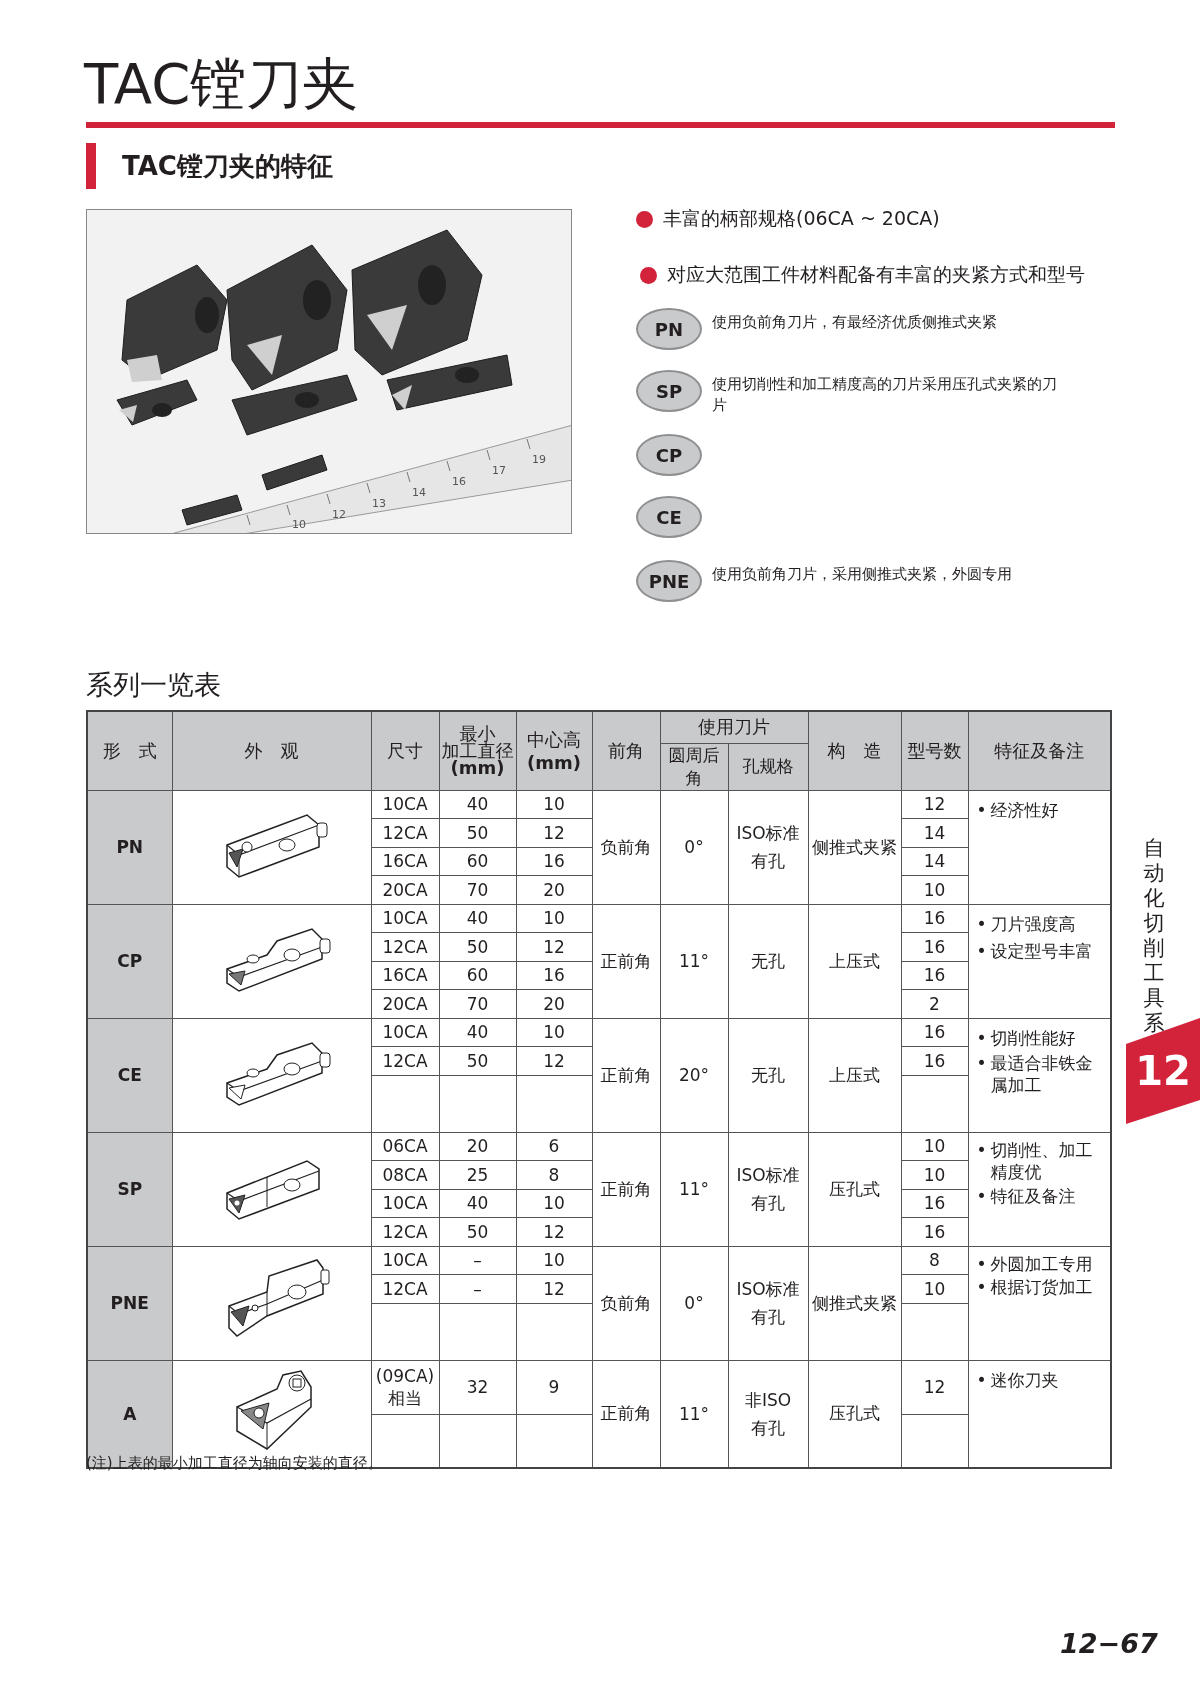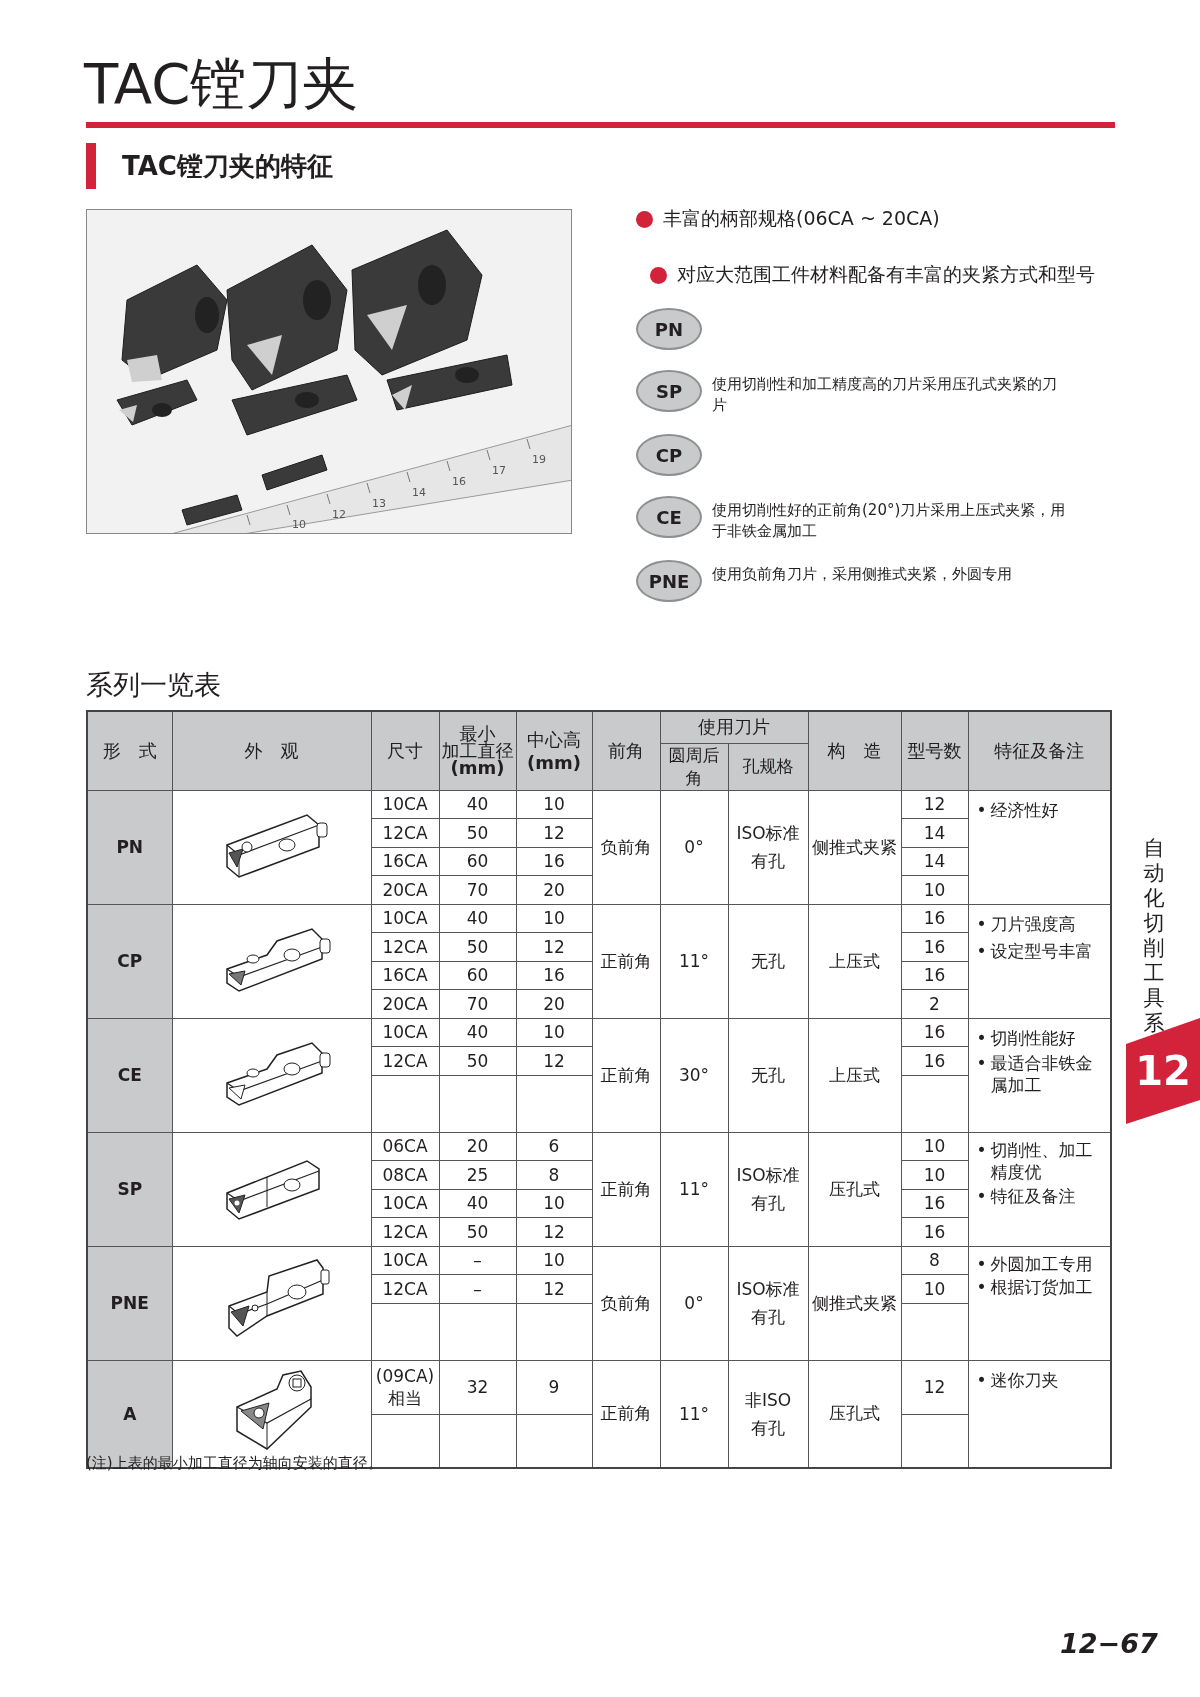--- a/index.html
+++ b/index.html
@@ -12,21 +12,21 @@
   .section-head { position: absolute; left: 86px; top: 143px; height: 46px; display: flex; align-items: center; gap: 16px; }
   .section-bar { width: 10px; height: 46px; background: #d2233a; margin-right: 10px; }
   .section-title { font-size: 26px; font-weight: 700; color: #231f20; }
 
   .photo-frame { position: absolute; left: 86px; top: 209px; width: 486px; height: 325px; border: 1.5px solid #888; background: #f4f4f4; overflow: hidden; }
 
   .features { position: absolute; left: 636px; top: 200px; width: 480px; }
   .feature-bullet { display: flex; align-items: center; font-size: 19px; color: #231f20; height: 30px; }
   .feature-bullet .dot { width: 17px; height: 17px; border-radius: 50%; background: #d2233a; margin-right: 10px; flex: none; }
   .fb1 { position: absolute; top: 4px; left: 0; align-items: center; }
-  .fb2 { position: absolute; top: 60px; left: 14px; white-space: nowrap; justify-content: space-between; }
+  .fb2 { position: absolute; top: 60px; left: 4px; white-space: nowrap; justify-content: space-between; }
 
   .type-item { position: absolute; left: 0; display: flex; align-items: flex-start; }
   .type-oval { width: 66px; height: 42px; border-radius: 50%; background: #c9cacc; border: 2px solid #8e8f91; display: flex; align-items: center; justify-content: center; font-weight: 700; font-size: 18px; color: #231f20; flex: none; }
   .type-desc { margin-left: 10px; font-size: 15px; line-height: 21px; color: #231f20; padding-top: 4px; width: 380px; }
 
   .list-title { position: absolute; left: 86px; top: 667px; font-size: 27px; color: #231f20; }
 
   table.series { position: absolute; left: 86px; top: 710px; border-collapse: collapse; table-layout: fixed; border: 2px solid #444; }
   table.series th, table.series td { border: 1px solid #555; text-align: center; vertical-align: middle; font-size: 17px; color: #231f20; padding: 0; }
   table.series thead th { background: #c9cacc; font-weight: 400; font-size: 18px; }
@@ -118,31 +118,31 @@
     <span class="dot"></span>
     <span>丰富的柄部规格(06CA ~ 20CA)</span>
   </div>
   <div class="feature-bullet fb2">
     <span class="dot"></span>
     <span>对应大范围工件材料配备有丰富的夹紧方式和型号</span>
   </div>
 
   <div class="type-item" style="top:108px">
     <div class="type-oval">PN</div>
+    <div class="type-desc">使用负前角刀片，有最经济优质侧推式夹紧</div>
   </div>
   <div class="type-item" style="top:170px">
     <div class="type-oval">SP</div>
     <div class="type-desc" style="width:355px">使用切削性和加工精度高的刀片采用压孔式夹紧的刀片</div>
   </div>
   <div class="type-item" style="top:234px">
     <div class="type-oval">CP</div>
   </div>
   <div class="type-item" style="top:296px">
     <div class="type-oval">CE</div>
-    <div class="type-desc" style="width:355px">使用切削性好的正前角(20°)刀片采用上压式夹紧，用于非铁金属加工</div>
   </div>
   <div class="type-item" style="top:360px">
     <div class="type-oval">PNE</div>
     <div class="type-desc">使用负前角刀片，采用侧推式夹紧，外圆专用</div>
   </div>
 </div>
 
 <div class="list-title">系列一览表</div>
 
 <table class="series">
@@ -295,21 +295,21 @@
           <polygon points="22,55 38,52 34,66" fill="#fff" stroke="#222"></polygon>
           <ellipse cx="46" cy="40" rx="6" ry="4" fill="#fff" stroke="#222"></ellipse>
           <ellipse cx="85" cy="36" rx="8" ry="6" fill="#fff" stroke="#222"></ellipse>
           <rect x="113" y="20" width="10" height="14" rx="3" fill="#fff" stroke="#222"></rect>
         </svg>
       </td>
       <td class="r">10CA</td>
       <td>40</td>
       <td>10</td>
       <td rowspan="3">正前角</td>
-      <td rowspan="3">30°</td>
+      <td rowspan="3">20°</td>
       <td rowspan="3">无孔</td>
       <td rowspan="3">上压式</td>
       <td>16</td>
       <td rowspan="3" class="note-cell">
         <div class="note-line">
             <span class="b">•</span>
             <span>切削性能好</span>
           </div>
         <div class="note-line" style="line-height:22px">
             <span class="b">•</span>

